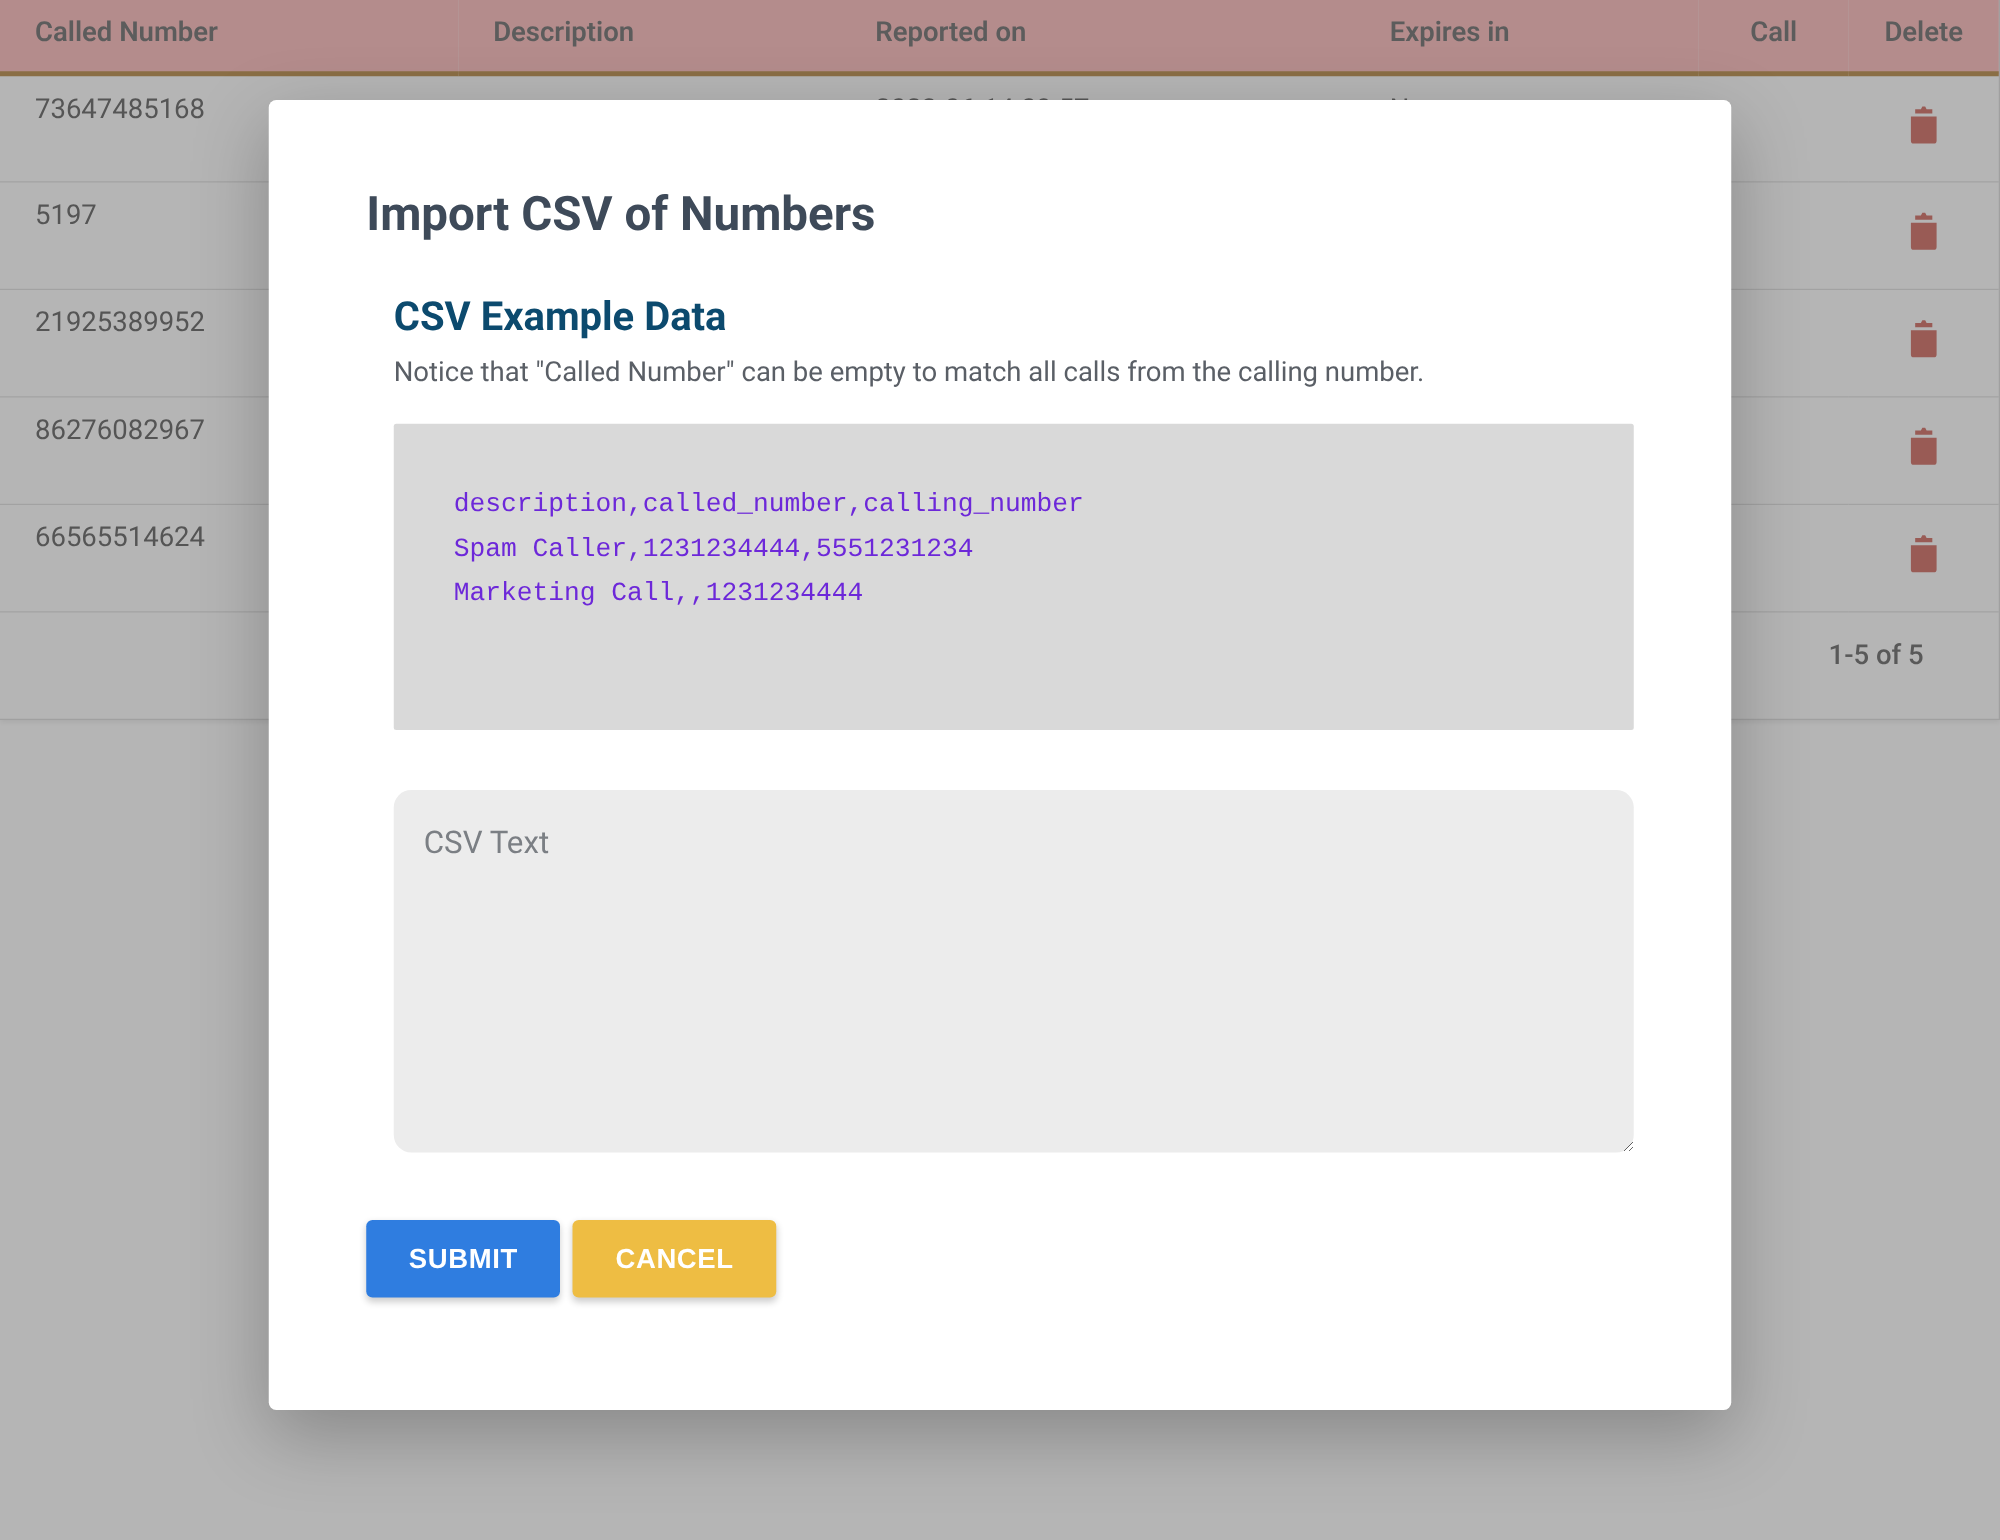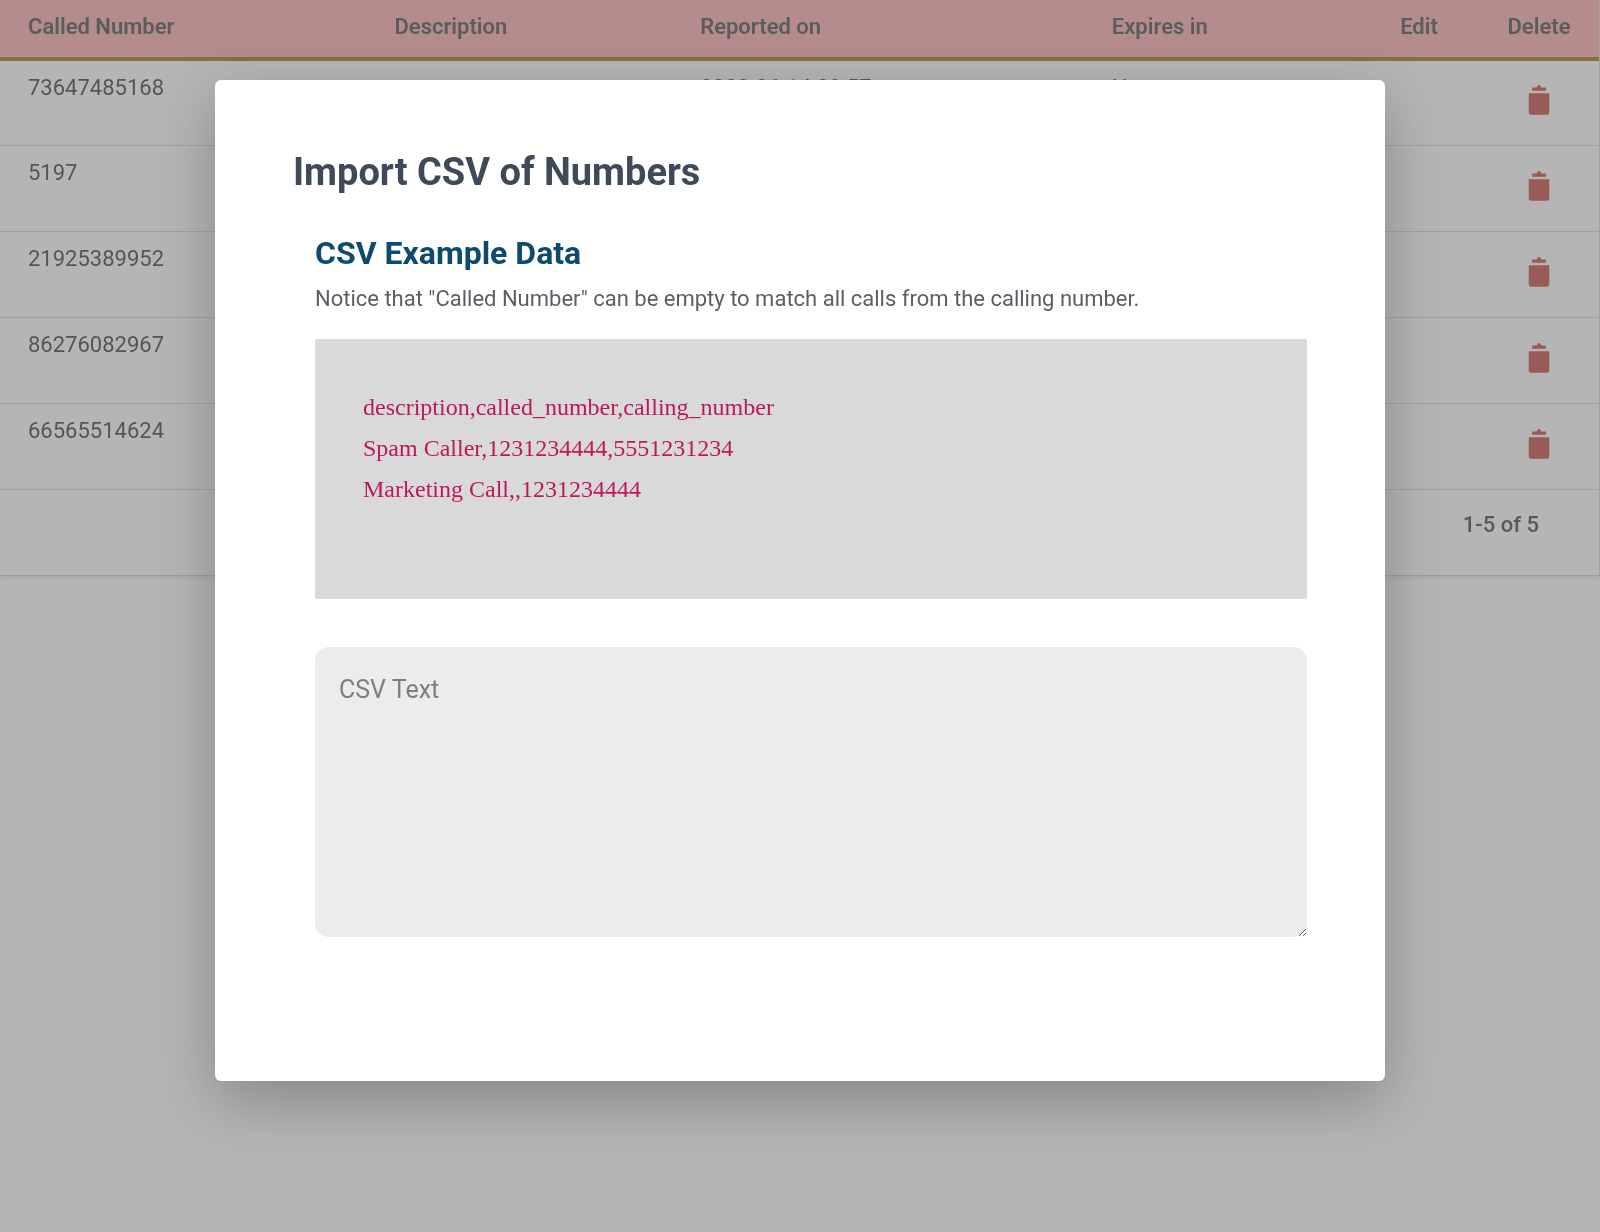--- a/index.html
+++ b/index.html
@@ -110,24 +110,24 @@
       color: #5a5f66;
       margin-left: 22px;
       margin-bottom: 28px;
     }
     .code-block {
       background: #d9d9d9;
       border-radius: 2px;
       margin-left: 22px;
       margin-right: 0;
       padding: 48px 48px 90px 48px;
-      font-family: Liberation Serif, serif;
-      font-size: 24px;
+      font-family: Liberation Mono, monospace;
+      font-size: 21px;
       line-height: 1.7;
-      color: #be185d;
+      color: #6d28d9;
       white-space: pre;
       margin-bottom: 48px;
     }
     .csv-textarea {
       display: block;
       margin-left: 22px;
       width: calc(100% - 22px);
       height: 290px;
       background: #ececec;
       border: none;
@@ -169,21 +169,21 @@
 <body>
 
 <div class="table-container table-shadow">
   <table>
     <thead>
       <tr>
         <th>Called Number</th>
         <th>Description</th>
         <th>Reported on</th>
         <th>Expires in</th>
-        <th class="col-edit">Edit</th>
+        <th class="col-edit">Call</th>
         <th class="col-delete">Delete</th>
       </tr>
     </thead>
     <tbody>
       <tr>
         <td>73647485168</td>
         <td></td>
         <td>2023-06-14 09:57</td>
         <td>Never</td>
         <td class="col-action"></td>
@@ -264,14 +264,18 @@
 
     <h2 class="section-title">CSV Example Data</h2>
     <p class="section-subtitle">Notice that "Called Number" can be empty to match all calls from the calling number.</p>
 
     <div class="code-block">description,called_number,calling_number
 Spam Caller,1231234444,5551231234
 Marketing Call,,1231234444</div>
 
     <textarea class="csv-textarea" placeholder="CSV Text" style=""></textarea>
 
+    <div class="button-row">
+      <button class="btn btn-submit">SUBMIT</button>
+      <button class="btn btn-cancel">CANCEL</button>
+    </div>
   </div>
 </div>
 
 </body></html>

